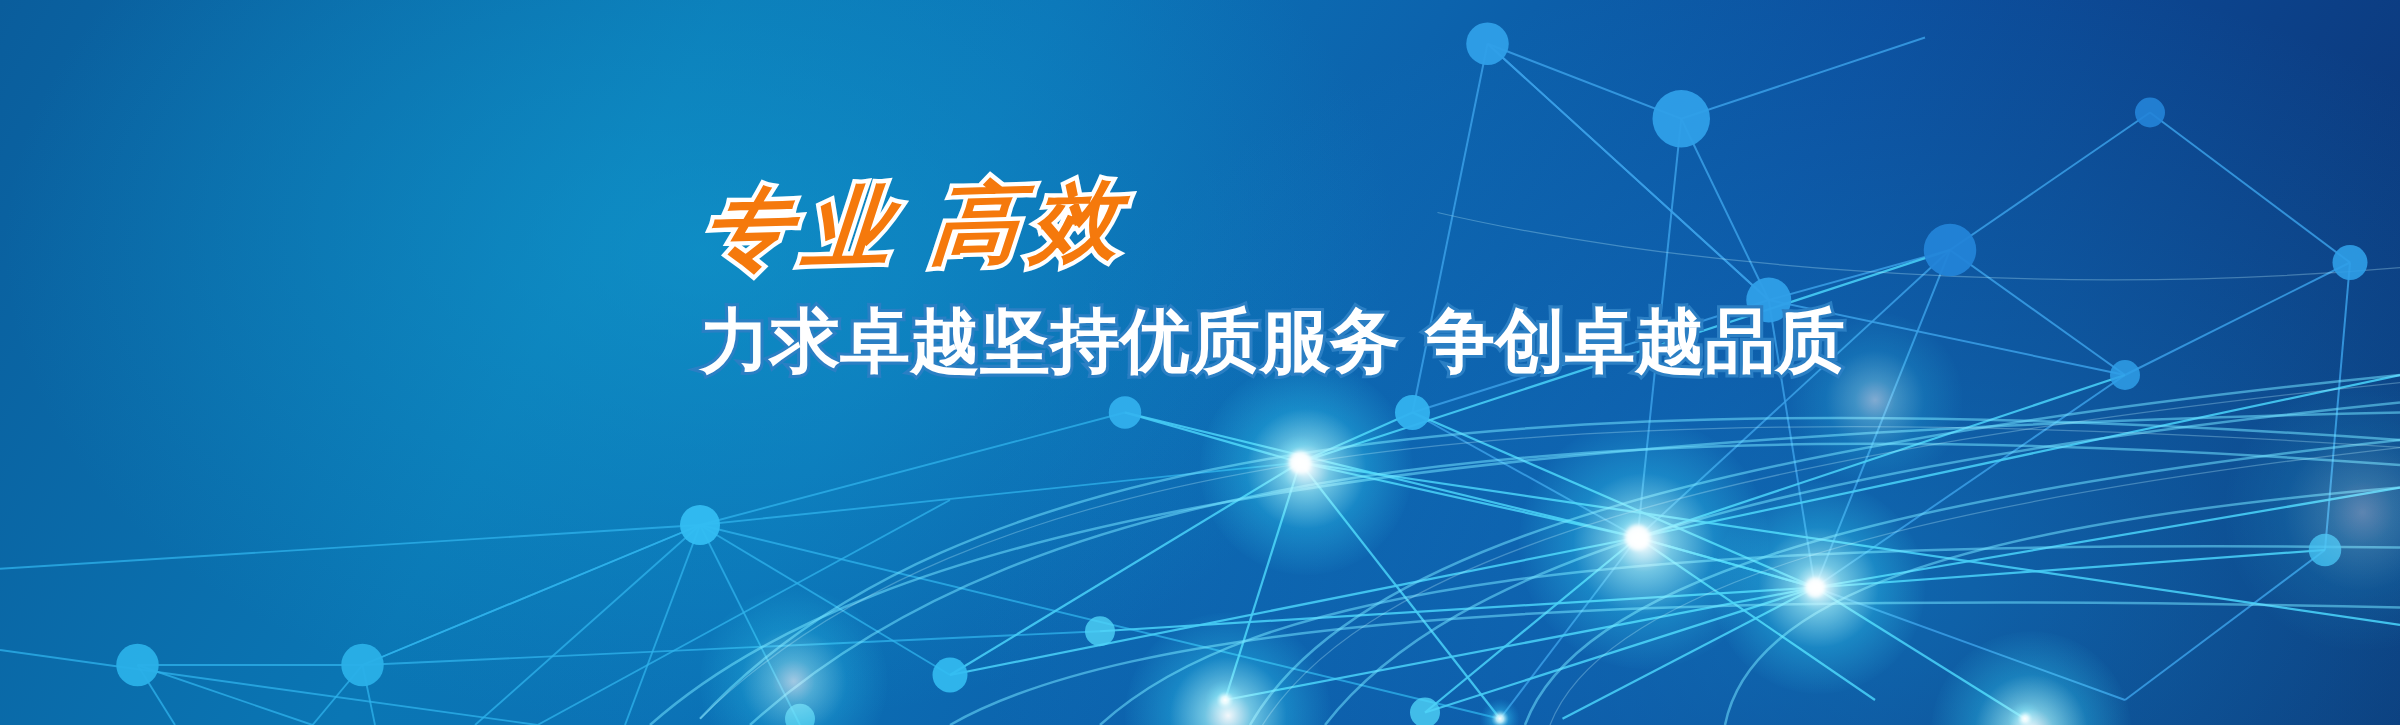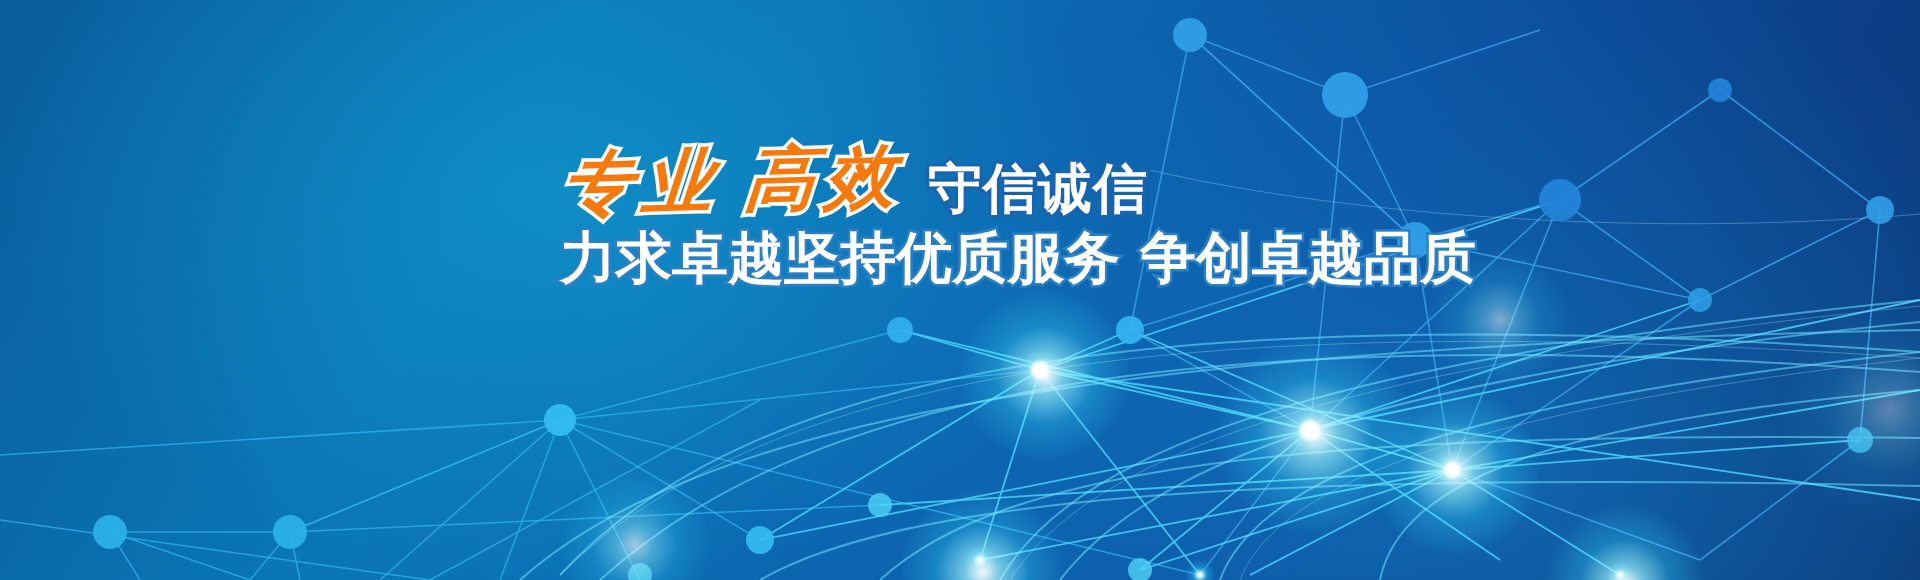--- a/index.html
+++ b/index.html
@@ -65,21 +65,21 @@
     font-weight:700;
     font-size:54px;
     letter-spacing:1px;
     color:#ffffff;
     -webkit-text-stroke:6px #1a63ad;
     paint-order:stroke fill;
     position:relative;
     top:-4px;
   }
   .line2{
-    margin-top:8px;
+    margin-top:24px;
     white-space:nowrap;
     font-family:"DejaVu Sans","Liberation Sans",sans-serif;
     font-weight:700;
     font-size:56px;
     letter-spacing:0px;
     color:#ffffff;
     -webkit-text-stroke:5px #2b7fc4;
     paint-order:stroke fill;
     line-height:1.06;
   }
@@ -244,18 +244,17 @@
     <div class="spot" style="left:900px;  top:490px; width:165px; height:165px;"></div>
     <div class="spot" style="left:560px;  top:470px; width:150px; height:150px; opacity:.65;"></div>
     <div class="spot" style="left:1545px; top:505px; width:160px; height:160px;"></div>
     <div class="spot" style="left:1430px; top:250px; width:140px; height:140px; opacity:.5;"></div>
     <div class="spot" style="left:1780px; top:300px; width:220px; height:220px; opacity:.35;"></div>
   </div>
 
   <div class="headline">
     <div class="line1">
       <span class="kicker"><span>专业</span><span class="gap"></span><span>高效</span></span>
-      <span class="sub1">守信诚信</span>
     </div>
     <div class="line2"><span>力求卓越坚持优质服务</span><span class="sp"></span><span>争创卓越品质</span></div>
   </div>
 
 </div>
 
 </body></html>

